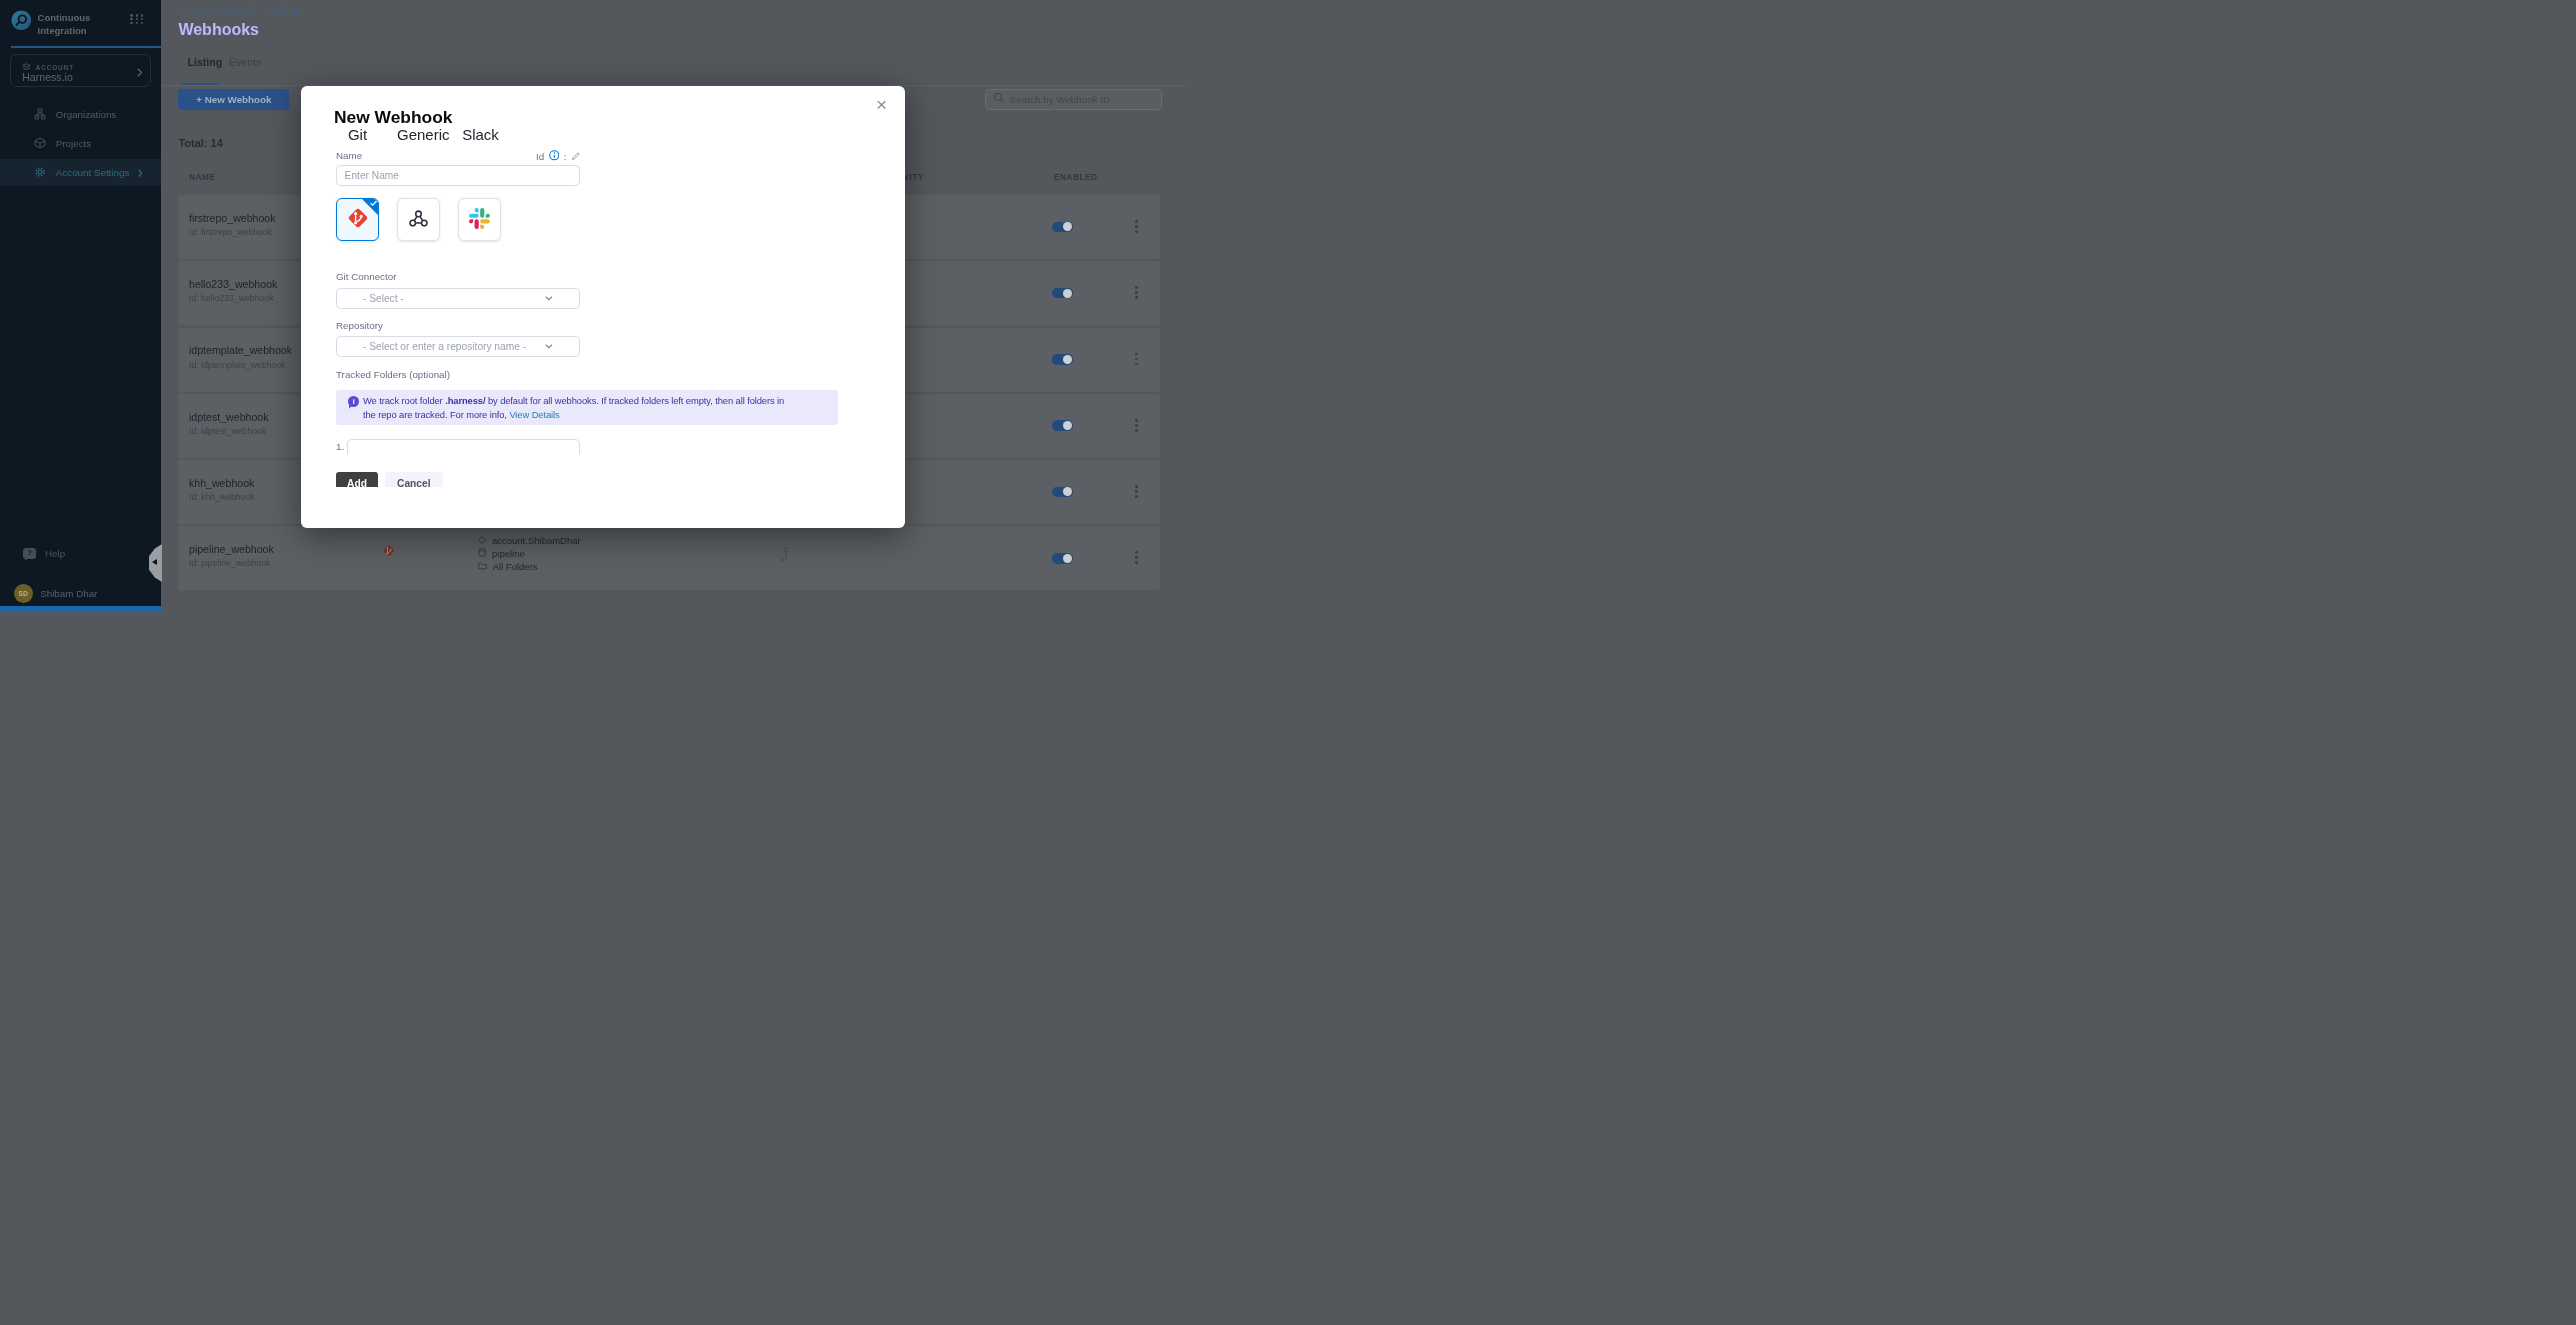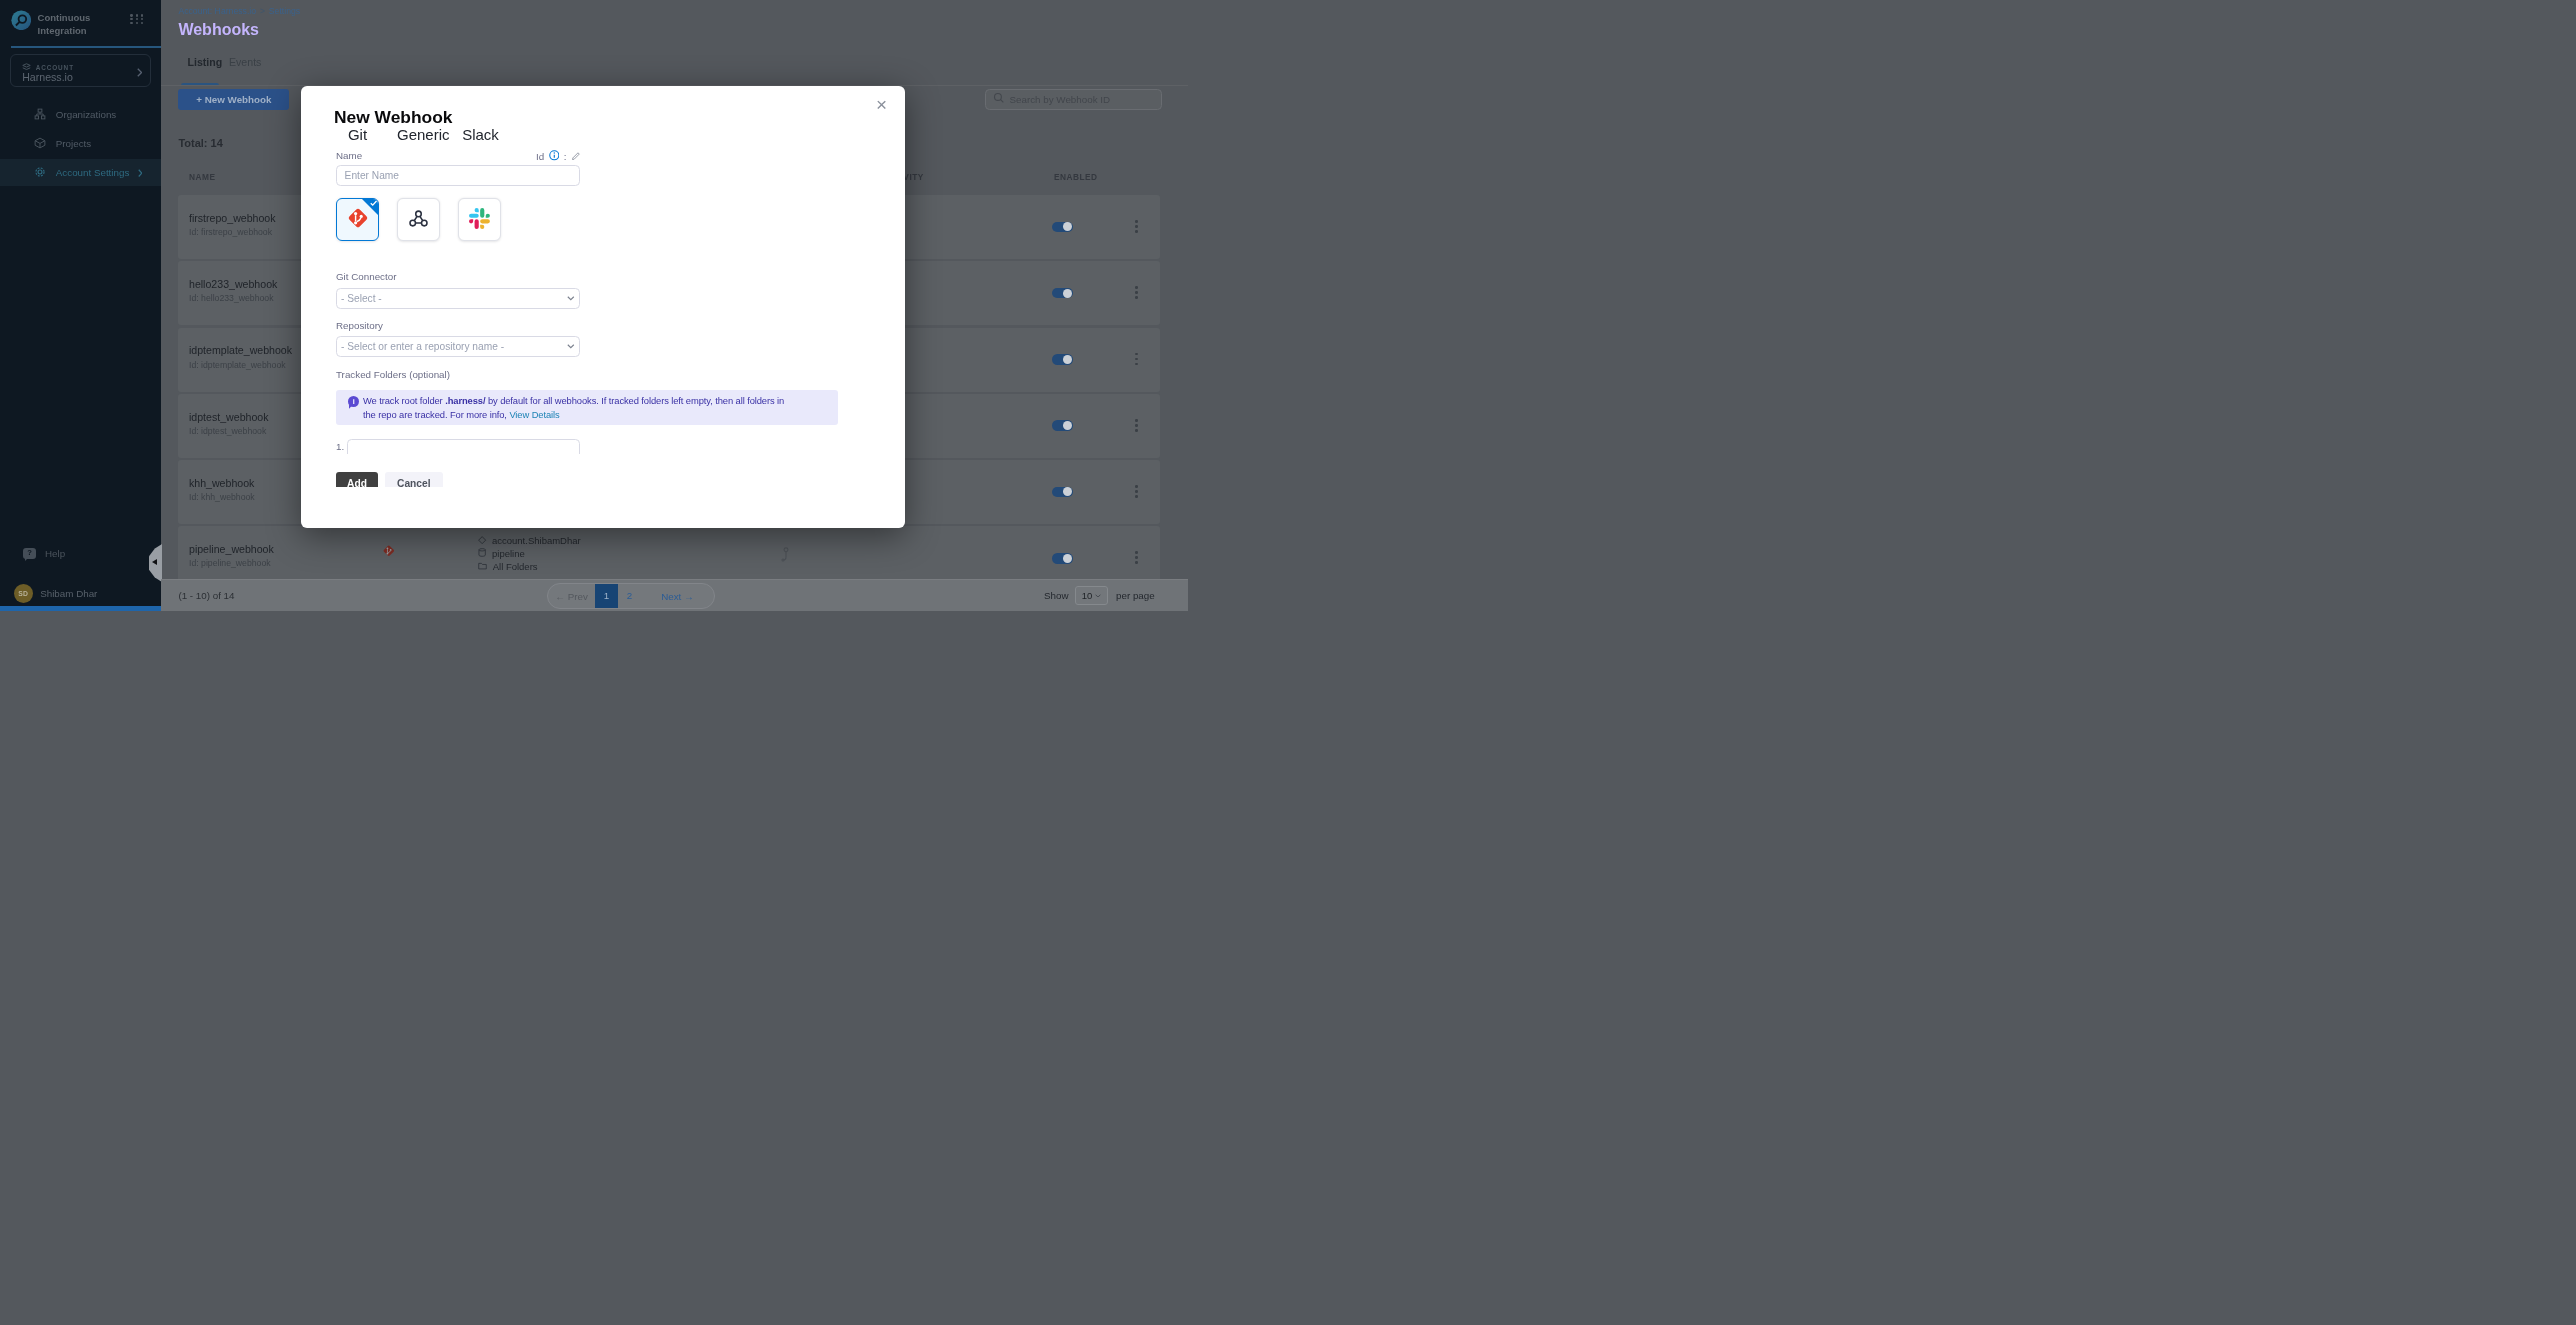--- a/index.html
+++ b/index.html
@@ -86,21 +86,21 @@
   .id-group { position:absolute; left:235px; top:64px; display:flex; align-items:center; gap:4.5px; font-size:9.8px; color:#6c6e87; }
   .txt-input { position:absolute; left:35px; top:79px; width:244px; height:20.5px; border:0.8px solid #d9dae5; border-radius:4.5px; padding:0 7.6px; font-size:10.2px; color:#333; outline:none; font-family:inherit; }
   .txt-input::placeholder { color:#9aa1b2; }
   .cards { position:absolute; left:35px; top:112px; display:flex; gap:18px; }
   .pcard { position:relative; width:43px; height:43px; background:#fff; border:0.8px solid #e0e2e8; border-radius:6px; box-shadow:0 0.8px 2.3px rgba(40,41,61,.12); display:flex; align-items:center; justify-content:center; cursor:pointer; }
   .pcard.selected { border:1.5px solid #0278d5; background:#eff8fe; overflow:hidden; }
   .wedge { position:absolute; right:-1.5px; top:-1.5px; width:0; height:0; border-top:19px solid #0278d5; border-left:19px solid transparent; }
   .wedge svg { position:absolute; right:1.5px; top:-16.7px; }
   .pcard-label { position:absolute; top:40px; width:43px; text-align:center; font-size:15px; color:#22262e; }
   .cl-git { left:35px; } .cl-generic { left:96px; } .cl-slack { left:158px; }
-  .select { position:absolute; left:35px; width:244px; height:20.5px; border:0.8px solid #d9dae5; border-radius:4.5px; display:flex; align-items:center; justify-content:space-between; padding:0 4px; font-size:10.2px; color:#9aa1b2; cursor:pointer; }
+  .select { position:absolute; left:35px; width:244px; height:20.5px; border:0.8px solid #d9dae5; border-radius:4.5px; display:flex; align-items:center; justify-content:space-between; padding:0 26px; font-size:10.2px; color:#9aa1b2; cursor:pointer; }
   .sel-conn { top:202px; } .sel-repo { top:250px; }
   .info-box { position:absolute; left:35px; top:304px; width:502px; height:35px; background:#e9e9fb; border-radius:3px; }
   .info-ic { position:absolute; left:12px; top:6px; width:11.4px; height:11.4px; border-radius:50%; background:#5b4ad2; color:#fff; font-size:7.2px; font-weight:bold; text-align:center; line-height:11.4px; }
   .info-ic::after { content:""; position:absolute; left:0.8px; bottom:-1.5px; width:3.8px; height:3.8px; background:#5b4ad2; clip-path:polygon(0 0,100% 0,0 100%); }
   .info-text { position:absolute; left:27px; top:3.8px; font-size:9.4px; letter-spacing:-0.1px; line-height:14.4px; color:#3a31a5; white-space:nowrap; }
   .info-text b { font-weight:bold; }
   .info-link { color:#1d83b5; cursor:pointer; }
   .folder-num { position:absolute; left:35px; top:355px; font-size:9.8px; color:#6c6e87; }
   .folder-input-clip { position:absolute; left:46px; top:353px; width:233px; height:15px; overflow:hidden; }
   .folder-input { width:233px; height:20.5px; border:0.8px solid #d9dae5; border-radius:4.5px; background:#fff; }
@@ -359,37 +359,20 @@
           <span class="knob"></span>
         </div>
     <div class="kebab">
           <i></i>
           <i></i>
           <i></i>
         </div>
   </div>
 </div>
 
-  <div class="pagebar">
-    <div class="range-label">(1 - 10) of 14</div>
-    <div class="pager">
-      <span class="pg-prev">← Prev</span>
-      <span class="pg-num active">1</span>
-      <span class="pg-num">2</span>
-      <span class="pg-next">Next →</span>
-    </div>
-    <div class="show-label">Show</div>
-    <div class="size-select">
-      <span>10</span>
-      <svg width="6" height="3.8" viewBox="0 0 10 6" fill="none" stroke="#3f444a" stroke-width="1.5">
-          <path d="M1 1 L5 5 L9 1"></path>
-        </svg>
-    </div>
-    <div class="perpage-label">per page</div>
-  </div>
 </div>
 
 <div class="modal">
   <span class="modal-close">×</span>
   <div class="modal-title">New Webhook</div>
 
   <div class="f-label lbl-name">Name</div>
   <div class="id-group">
     <span>Id</span>
     <span>

